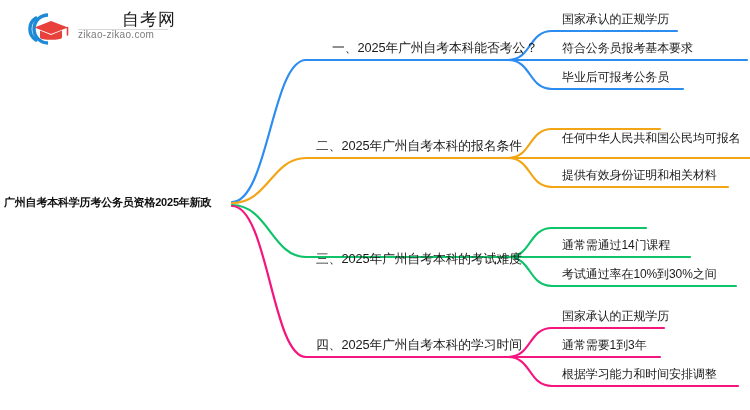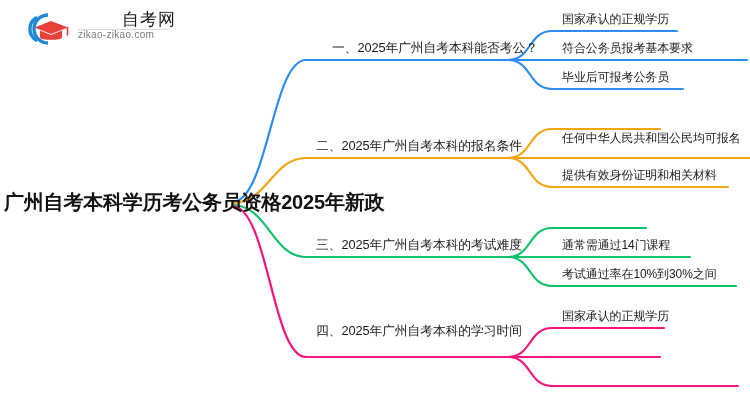--- a/index.html
+++ b/index.html
@@ -33,21 +33,21 @@
     background: #d8d8d8;
   }
 
   
   #root-node {
     position: absolute; left: 4px; top: 190px;
     width: 228px; height: 24px;
     display: flex; align-items: center;
   }
   #root-label {
-    font-size: 20px; font-weight: 700; color: #111;
+    font-size: 11px; font-weight: 700; color: #111;
     white-space: nowrap; letter-spacing: -0.2px;
     line-height: 24px;
   }
 
   
   #wires { position: absolute; left: 0; top: 0; width: 750px; height: 410px; }
 
   
   .node {
     position: absolute;
@@ -152,30 +152,36 @@
   <div class="node branch" style="left:312px; top:138px;">
     <span class="node-label">二、2025年广州自考本科的报名条件</span>
   </div>
   <div class="node leaf" style="left:558px; top:130px;">
     <span class="node-label">任何中华人民共和国公民均可报名</span>
   </div>
   <div class="node leaf" style="left:558px; top:167px;text-align:center;">
     <span class="node-label">提供有效身份证明和相关材料</span>
   </div>
 
-  <div class="node branch" style="left:312px; top:237px;">
+  <div class="node branch" style="left:312px; top:251px;">
     <span class="node-label">三、2025年广州自考本科的考试难度</span>
   </div>
   <div class="node leaf" style="left:558px; top:237px;">
     <span class="node-label">通常需通过14门课程</span>
   </div>
   <div class="node leaf" style="left:558px; top:266px;">
     <span class="node-label">考试通过率在10%到30%之间</span>
   </div>
 
-  <div class="node branch" style="left:312px; top:323px;">
+  <div class="node branch" style="left:312px; top:337px;">
     <span class="node-label">四、2025年广州自考本科的学习时间</span>
   </div>
   <div class="node leaf" style="left:558px; top:308px;">
     <span class="node-label">国家承认的正规学历</span>
   </div>
+  <div class="node leaf" style="left:558px; top:337px;">
+    <span class="node-label">通常需要1到3年</span>
+  </div>
+  <div class="node leaf" style="left:558px; top:366px;">
+    <span class="node-label">根据学习能力和时间安排调整</span>
+  </div>
 
 </div>
 
 </body></html>

